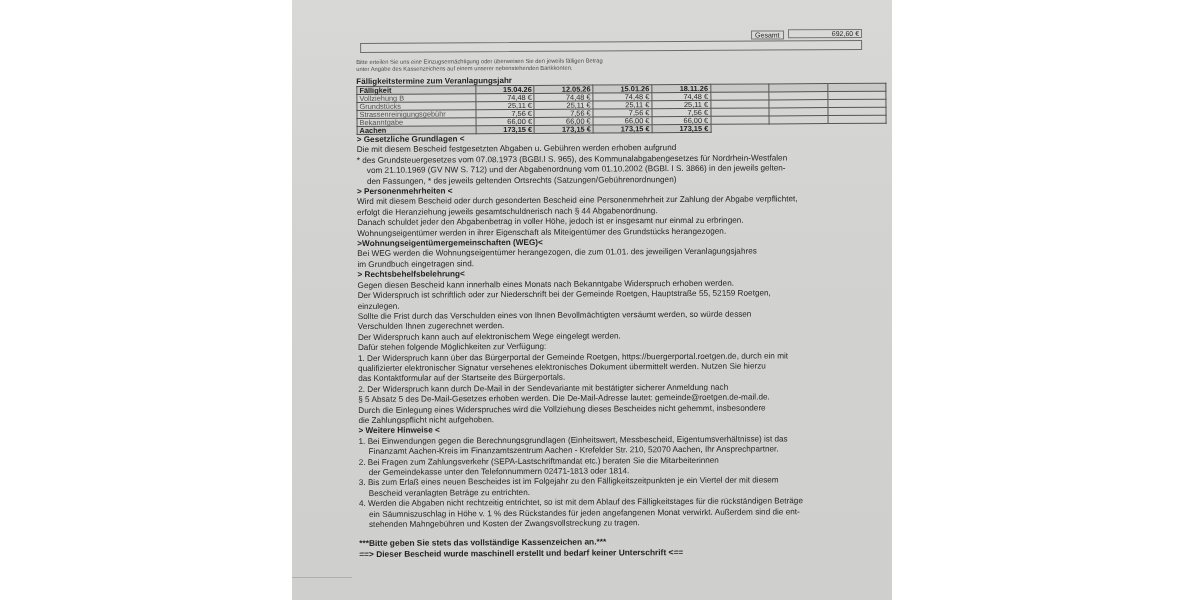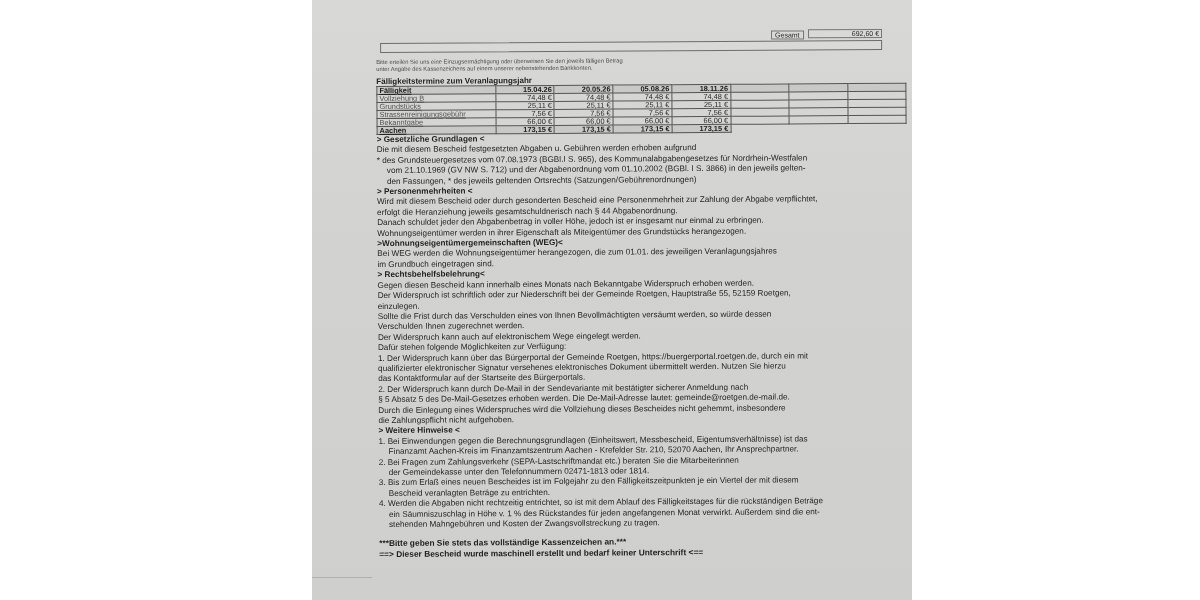--- a/index.html
+++ b/index.html
@@ -1,30 +1,30 @@
 <!DOCTYPE html>
 <html><head>
 <meta charset="utf-8">
 <style>
   html, body { margin:0; padding:0; }
   body { width:1200px; height:600px; background:#ffffff; position:relative; overflow:hidden;
          font-family:"Liberation Sans", sans-serif; color:#2a2a2a; }
-  .paper { position:absolute; left:312px; top:0; width:600px; height:600px;
+  .paper { position:absolute; left:292px; top:0; width:600px; height:600px;
            background:linear-gradient(180deg,#d8d8d6 0%,#d2d2d0 40%,#cfcfcd 100%); overflow:hidden; }
   .fold { position:absolute; left:0; top:577px; width:60px; height:1px; background:#9a9a98; opacity:.6; }
   .content { position:absolute; left:64px; top:31px; width:530px; transform:rotate(-0.35deg); transform-origin:0 0; }
   .topbar { position:relative; height:14px; }
   .topbar .box { position:absolute; left:4px; top:12px; width:500px; height:8px; border:1px solid #6d6d6d; background:#d9d9d7; }
   .gesamt { position:absolute; left:395px; top:2px; font-size:7px; border:1px solid #777; padding:0 3px; background:#d9d9d7;}
   .gesamt-val { position:absolute; left:432px; top:1px; width:68px; text-align:right; font-size:7px; border:1px solid #777; padding:0 2px; background:#d9d9d7;}
   .note { position:relative; margin-top:14px; font-size:5.8px; line-height:7px; color:#4a4a4a; }
   .tbl-title { font-size:8px; font-weight:bold; margin-top:4px; color:#222; }
   table { border-collapse:collapse; font-size:7.4px; margin-top:0; }
   td { border:1px solid #555; padding:0 2px; height:7px; line-height:7px; }
-  td.lbl { width:114px; color:#555;text-decoration:underline; }
+  td.lbl { width:114px; color:#555; }
   td.num { width:54px; text-align:right; }
   td.empty { width:54px; }
   tr.hdr td, tr.sum td { font-weight:bold; background:#c9c9c7; color:#222; }
   .sec { font-size:8.2px; line-height:10.4px; color:#262626; }
   .sec h4 { margin:0; font-size:8.2px; font-weight:bold; color:#1f1f1f; }
   .sec p { margin:0; }
   .ind { padding-left:10px; }
   .footer { margin-top:8px; font-size:8.4px; font-weight:bold; line-height:10.5px; color:#232323; }
 </style>
 </head>
@@ -44,22 +44,22 @@
       <div>Bitte erteilen Sie uns eine Einzugsermächtigung oder überweisen Sie den jeweils fälligen Betrag</div>
       <div>unter Angabe des Kassenzeichens auf einem unserer nebenstehenden Bankkonten.</div>
     </div>
 
     <div class="tbl-title">Fälligkeitstermine zum Veranlagungsjahr</div>
     <table>
       <tbody>
           <tr class="hdr">
         <td class="lbl">Fälligkeit</td>
         <td class="num">15.04.26</td>
-        <td class="num">20.05.26</td>
-        <td class="num">05.08.26</td>
+        <td class="num">12.05.26</td>
+        <td class="num">15.01.26</td>
         <td class="num">18.11.26</td>
         <td class="empty"></td>
             <td class="empty"></td>
             <td class="empty"></td>
       </tr>
       <tr>
         <td class="lbl">Vollziehung B</td>
         <td class="num">74,48 €</td>
         <td class="num">74,48 €</td>
         <td class="num">74,48 €</td>

